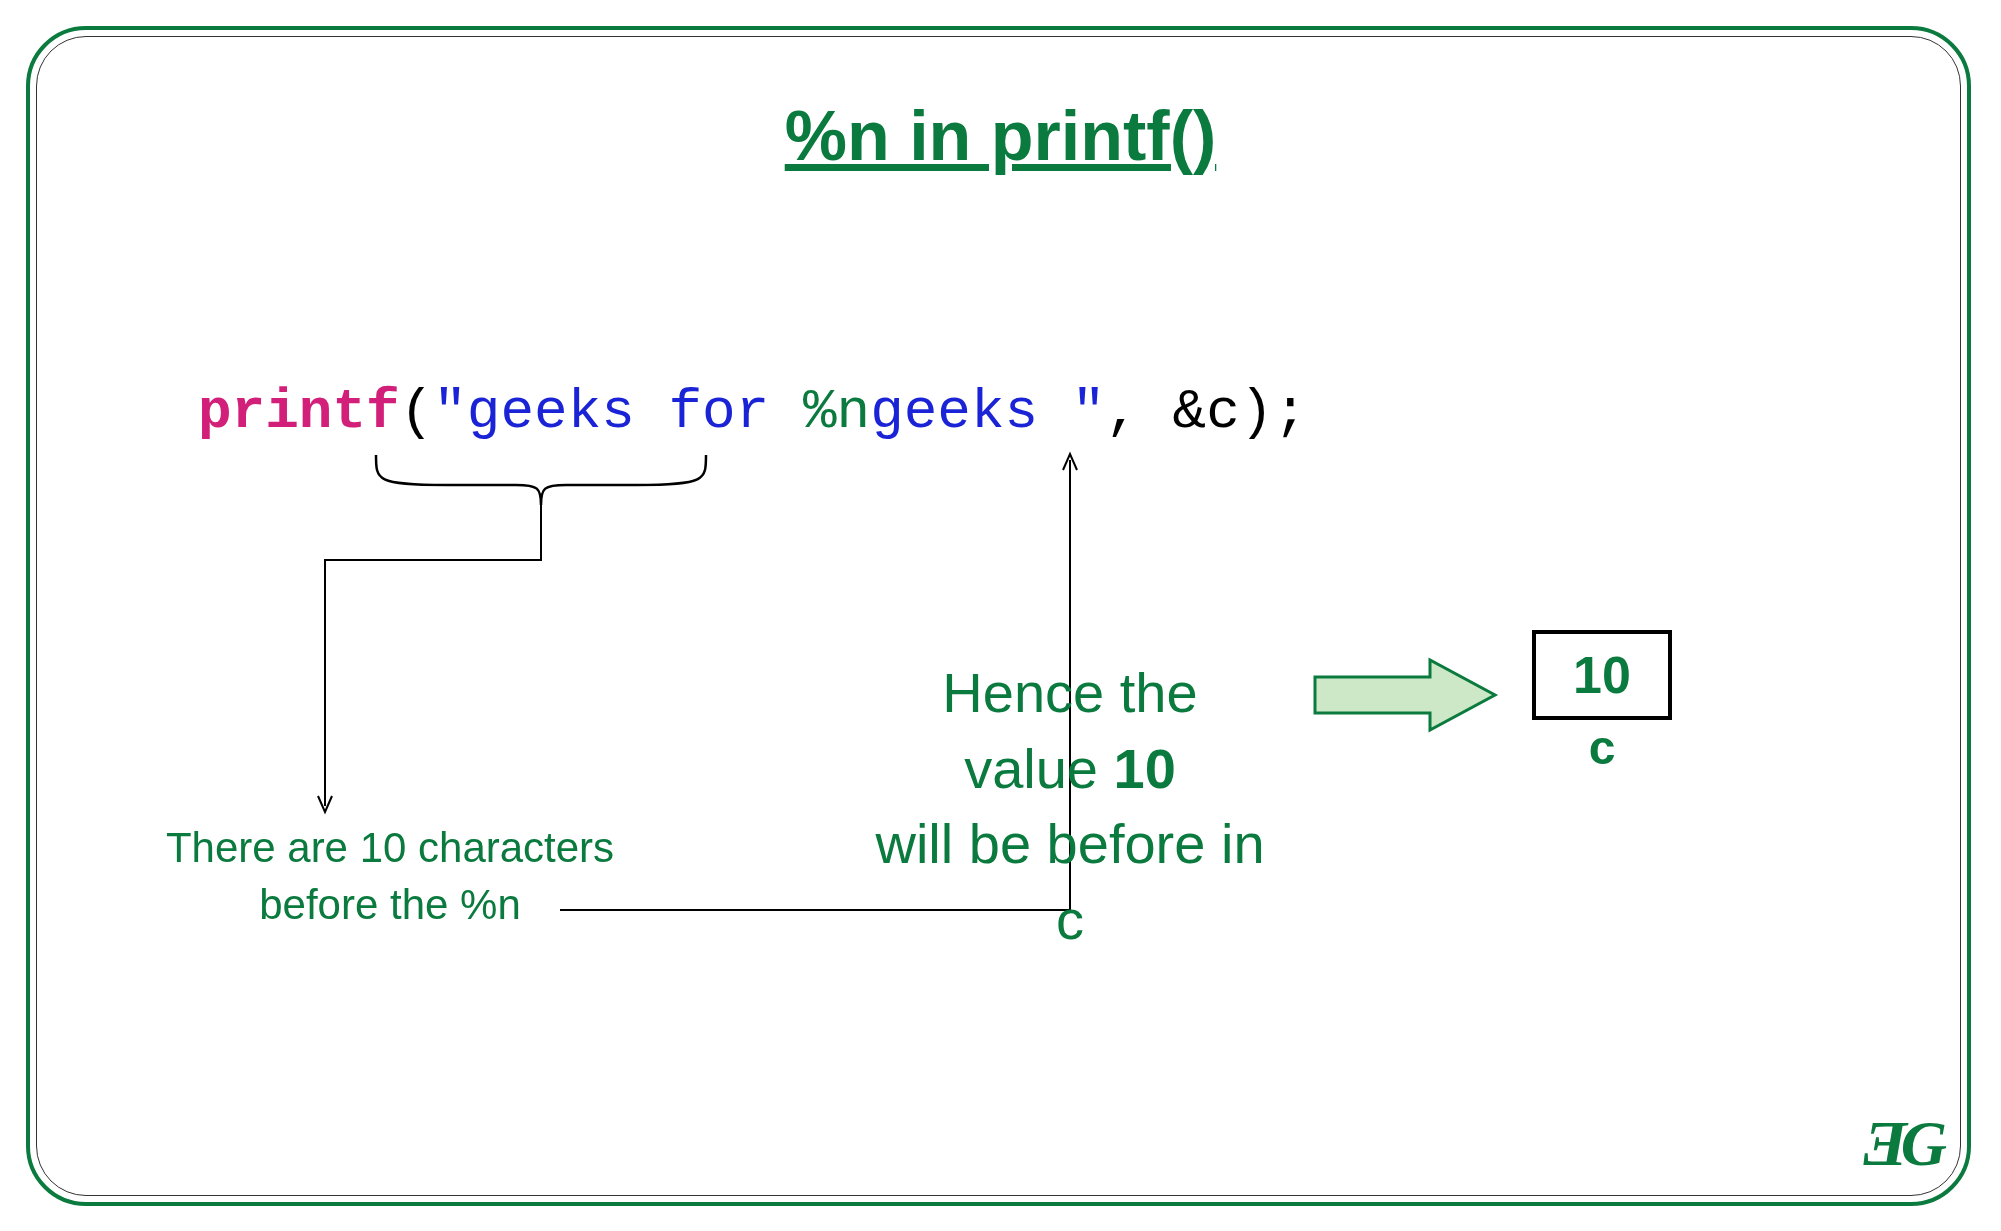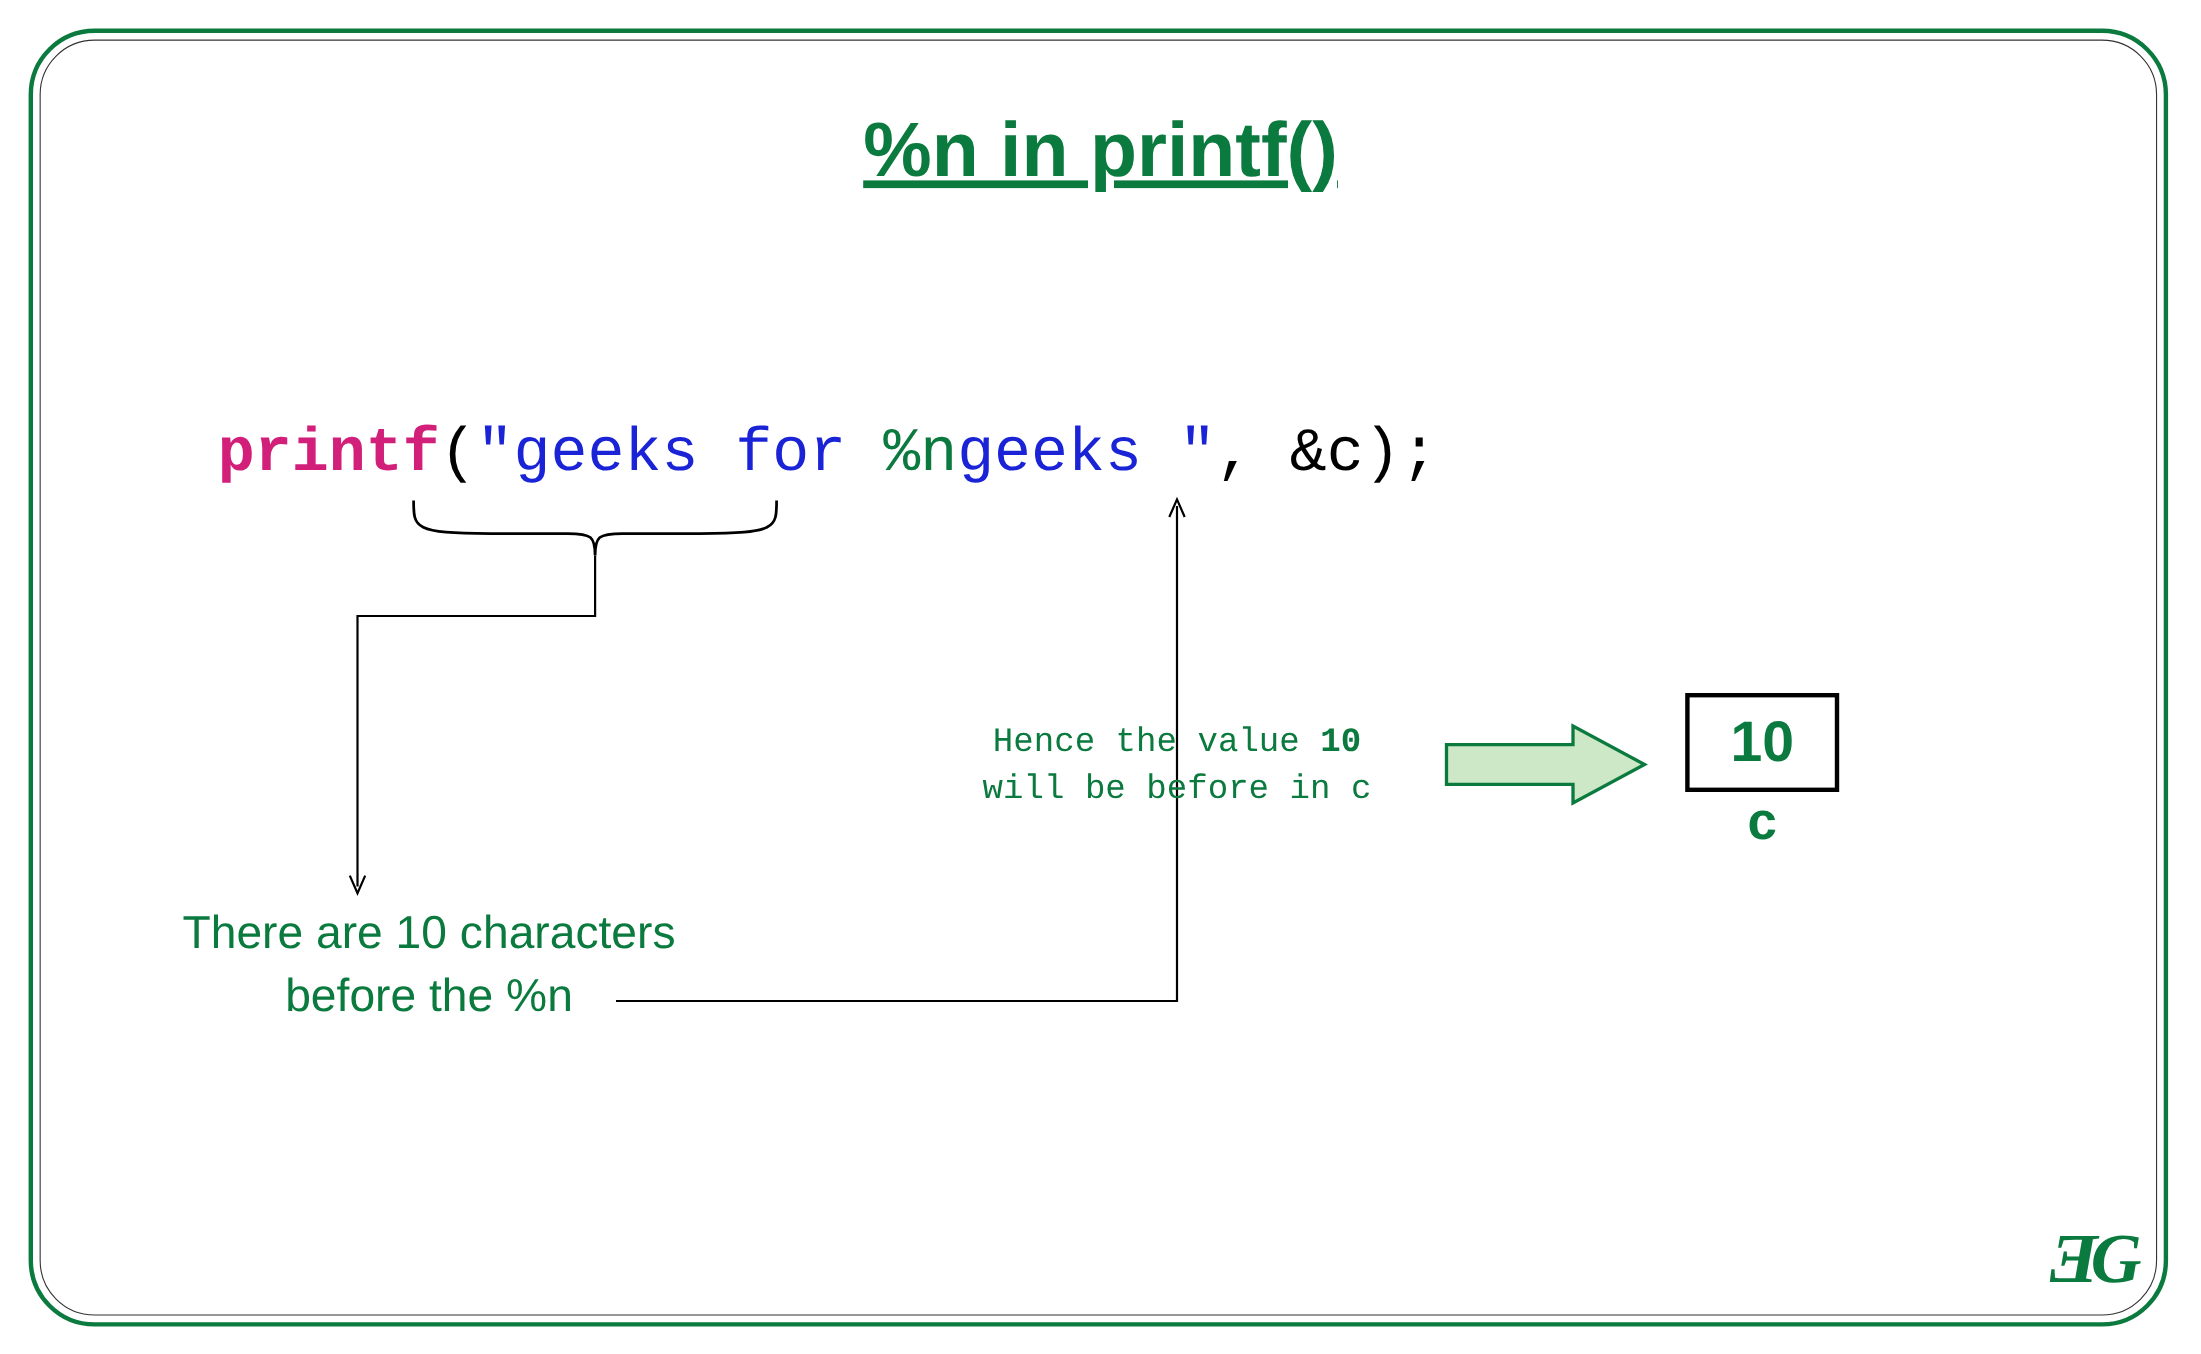--- a/index.html
+++ b/index.html
@@ -72,23 +72,22 @@
     font-size: 42px;
     line-height: 1.35;
   }
   .callout-right {
     position: absolute;
     left: 870px;
     top: 655px;
     width: 400px;
     text-align: center;
     color: #0b7a3e;
-    font-size: 31px;
+    font-size: 56px;
     line-height: 1.35;
-    font-family: Liberation Mono, monospace;
   }
   .callout-right b { font-weight: bold; }
   .valuebox {
     position: absolute;
     left: 1532px;
     top: 630px;
     width: 140px;
     height: 90px;
     border: 4px solid #000;
     box-sizing: border-box;

